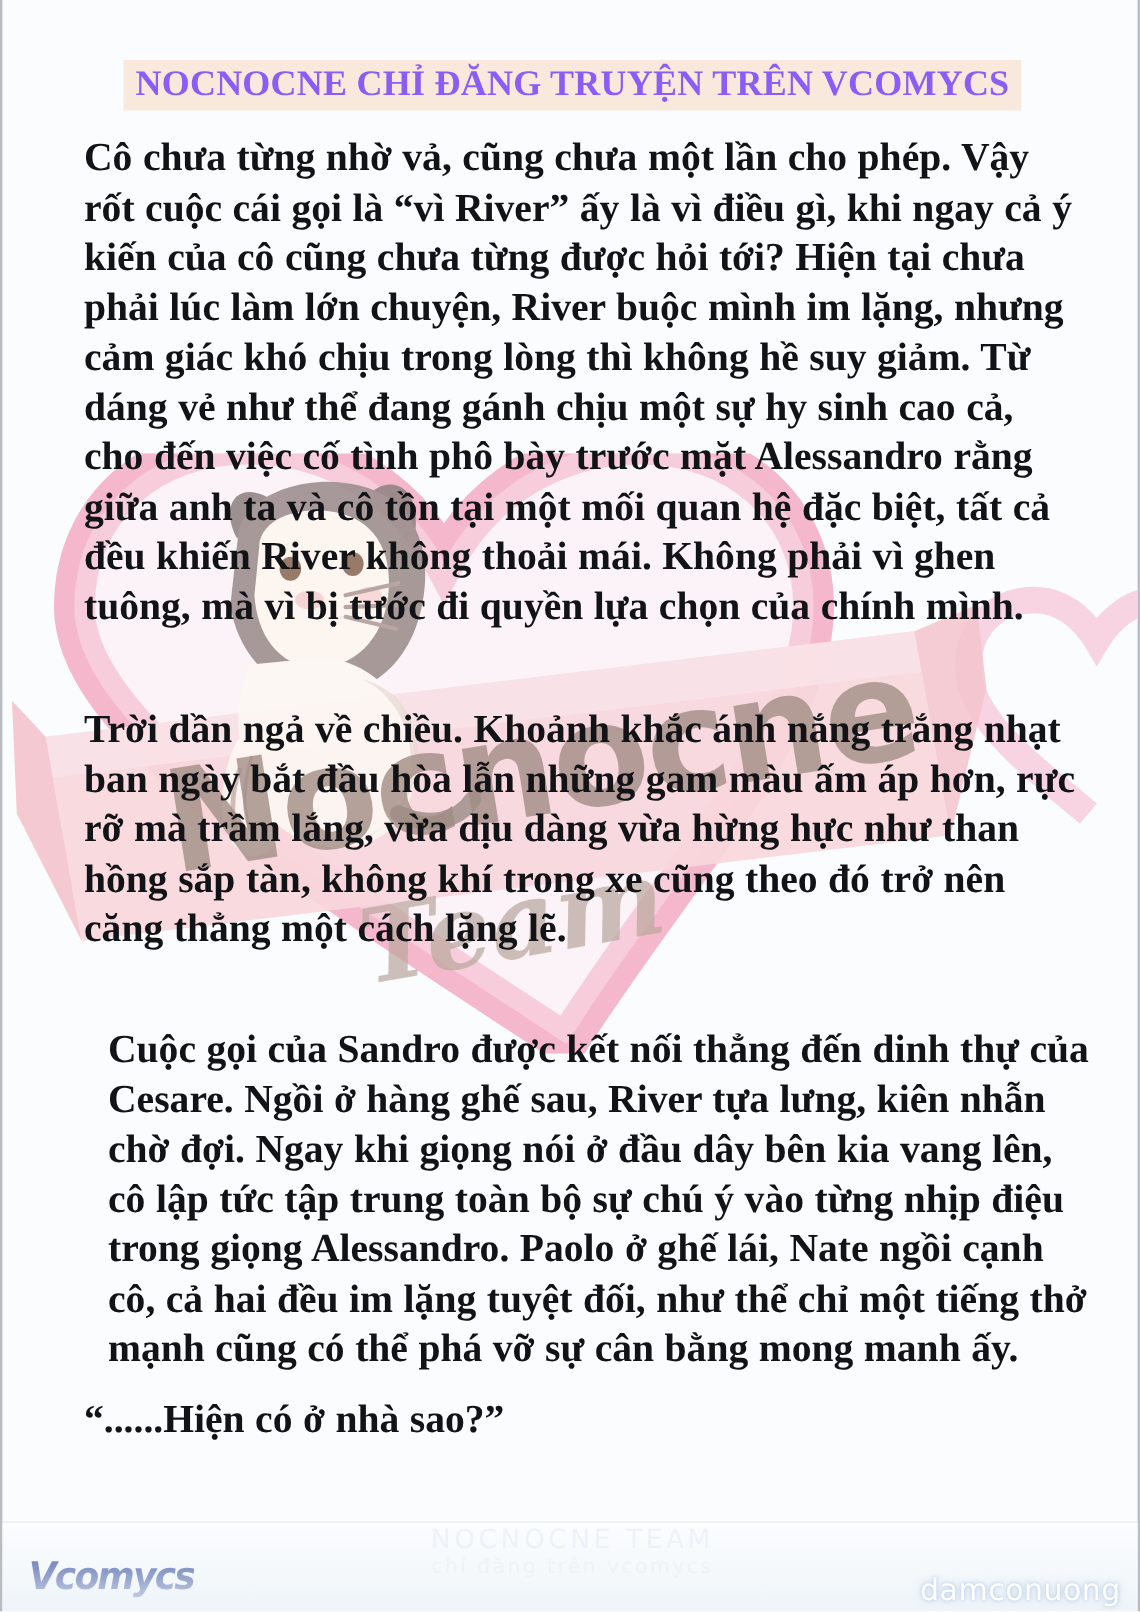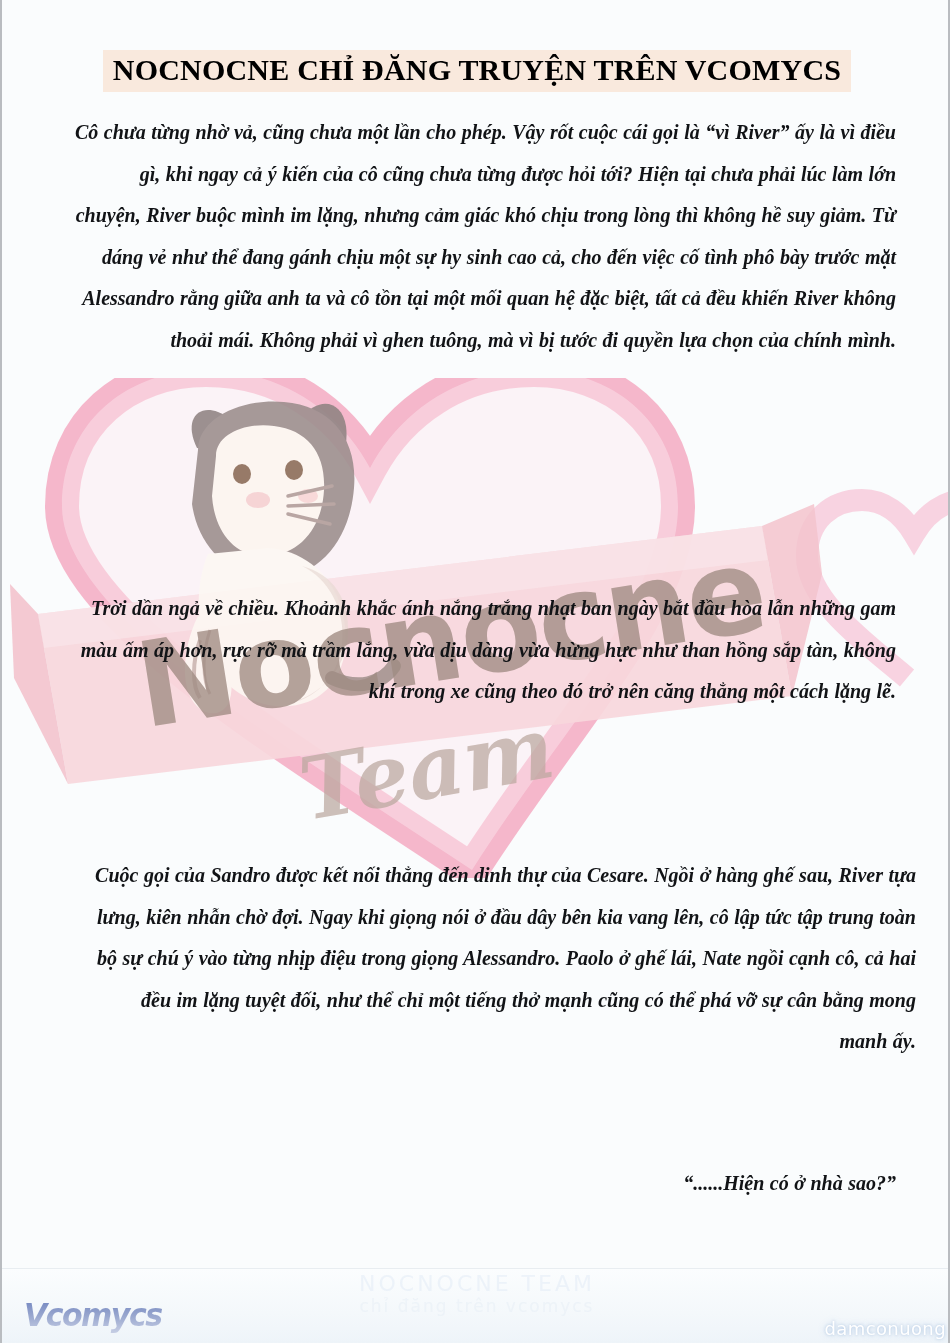--- a/index.html
+++ b/index.html
@@ -38,42 +38,41 @@
 
   .header-wrap {
     position:absolute;
     left:0; top:50px;
     width:950px;
     text-align:center;
   }
   .header-title {
     display:inline-block;
     background:#f9e9dd;
-    color:#000000;
+    color:#8b5cf6;
     font-family:"Liberation Serif", serif;
     font-weight:bold;
     font-size:30px;
     letter-spacing:0.2px;
     padding:5px 10px 7px 10px;
     line-height:1.0;
     white-space:nowrap;
   }
 
   .body-text {
     position:absolute;
     left:68px;
     width:826px;
     font-family:"Liberation Serif", serif;
     font-weight:bold;
-    font-size:20px;
+    font-size:33px;
     line-height:41.5px;
     color:#111316;
-    text-align:right;
+    text-align:left;
     word-spacing:0.5px;
-    font-style:italic;
   }
 
   #para1 { top:112px; }
   #para2 { top:588px; }
   #para3 { top:855px;margin-left:20px; }
   #para4 { top:1163px; }
 
   
   #footer {
     position:absolute;
@@ -94,23 +93,23 @@
     color:#7b8cc0;
     background:linear-gradient(180deg,#6b7fbd 0%,#9aa8cf 55%,#c6cee4 100%);
     -webkit-background-clip:text;
     -webkit-text-fill-color:transparent;
     background-clip:text;
     transform:scaleY(1.06);
     transform-origin:left bottom;
   }
   #footer-credit {
     position:absolute;
-    right:6px; bottom:4px;
+    right:18px; bottom:4px;
     font-family:"DejaVu Sans", sans-serif;
-    font-size:18px;
+    font-size:25px;
     letter-spacing:0.4px;
     color:#ffffff;
     text-shadow:0 0 3px rgba(170,195,225,.95), 0 0 7px rgba(190,210,235,.8);
   }
   #footer-ghost {
     position:absolute;
     left:0; top:2px;
     width:950px;
     text-align:center;
     font-family:"DejaVu Sans", sans-serif;

